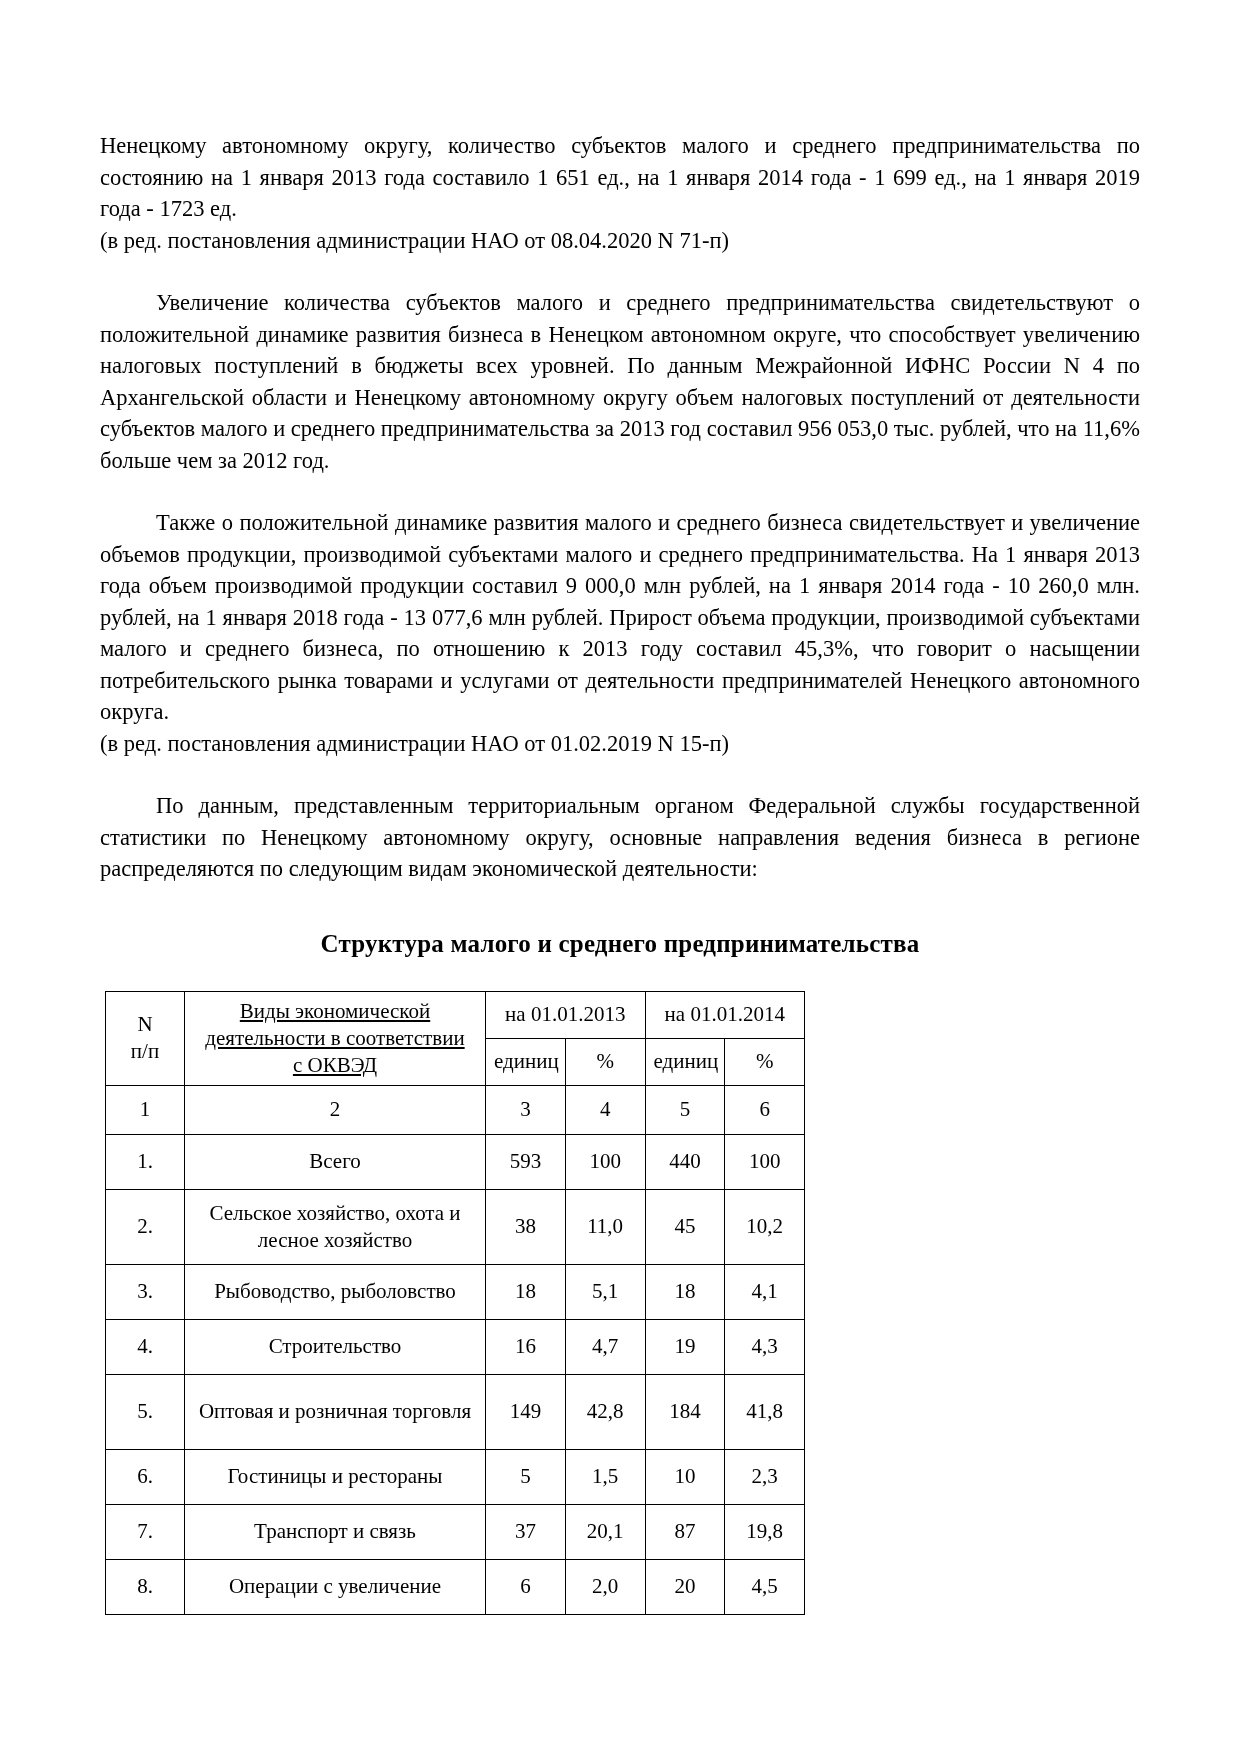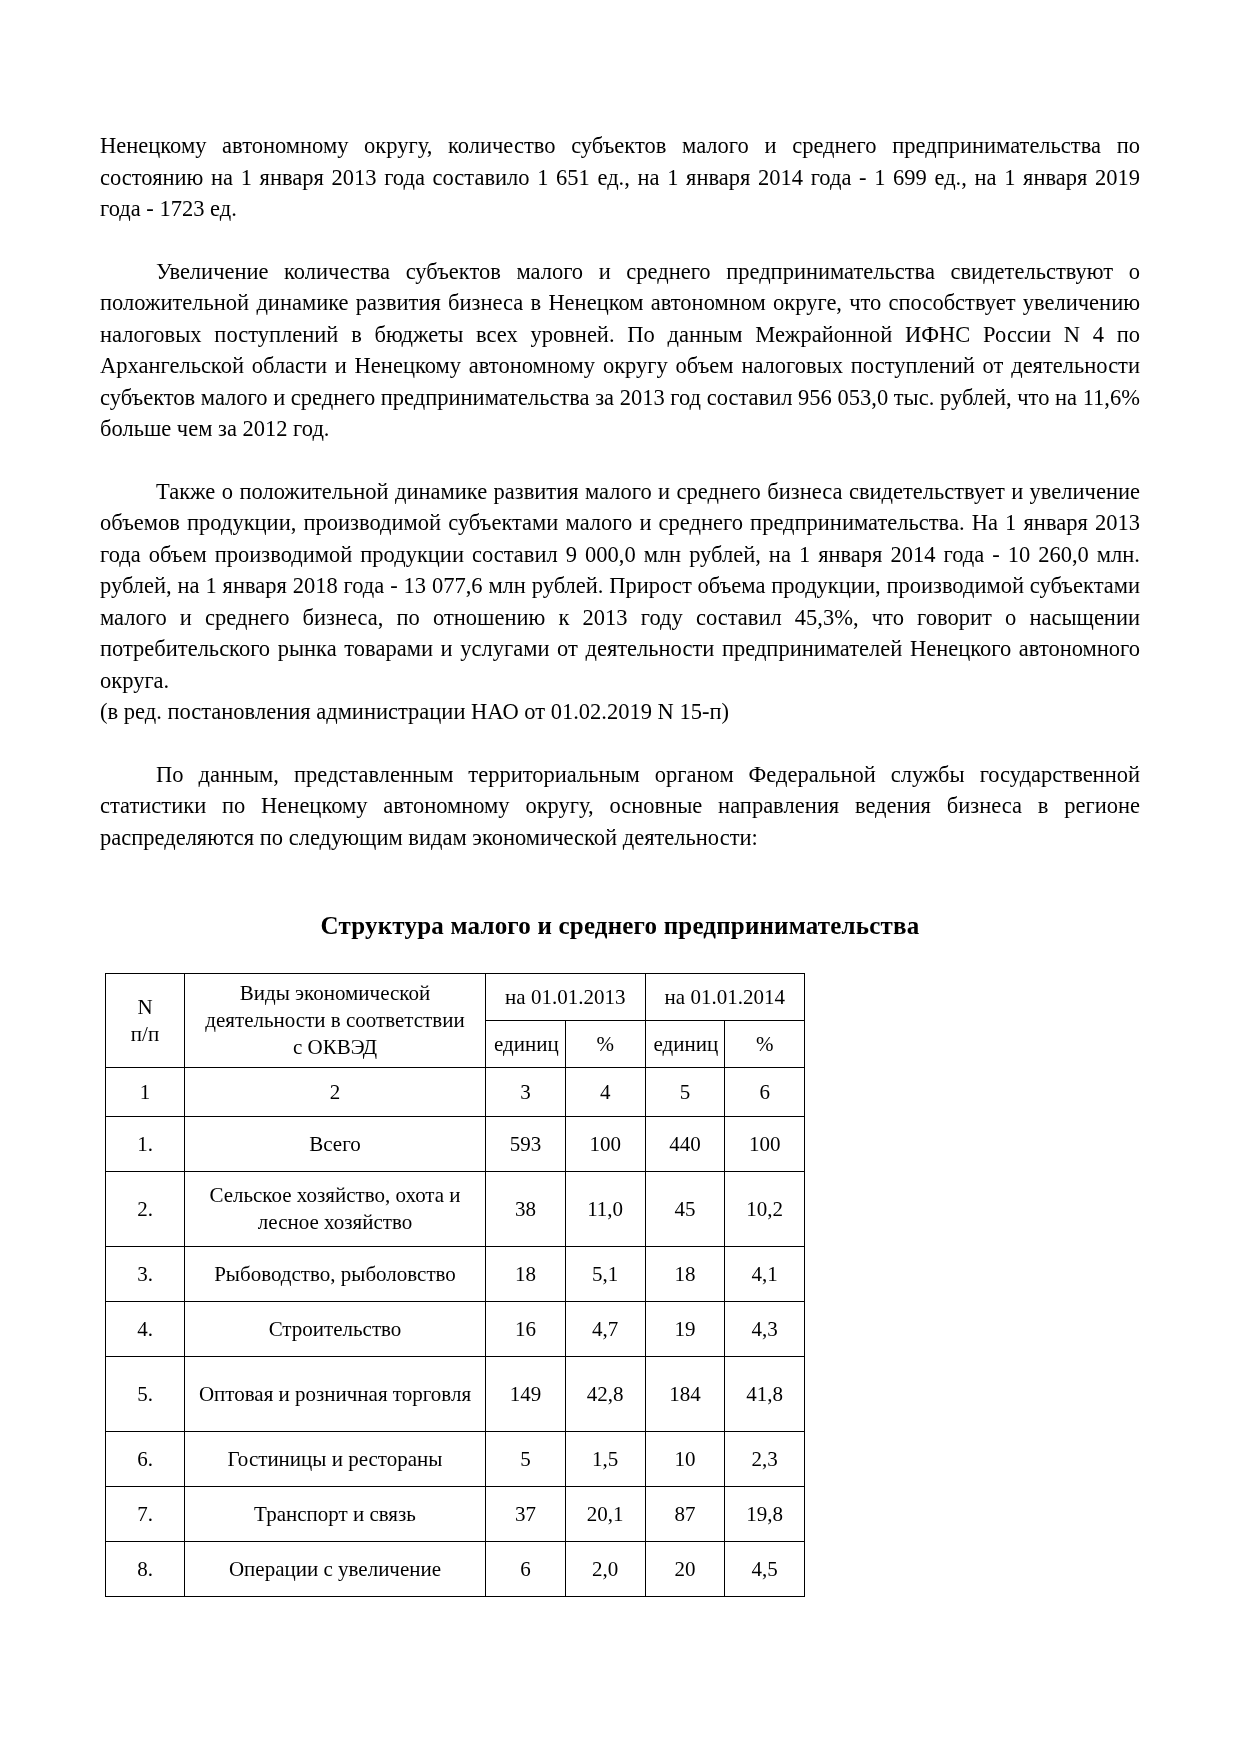--- a/index.html
+++ b/index.html
@@ -37,21 +37,21 @@
   }
   .doc-title {
     margin: 0;
     text-align: center;
     font-size: 25px;
     font-weight: bold;
     line-height: 34px;
     letter-spacing: 0.2px;
   }
   .title-block {
-    margin-top: 56px;
+    margin-top: 42px;
     margin-bottom: 30px;
   }
 
   table.struct {
     border-collapse: collapse;
     width: 700px;
     margin-left: 5px;
     table-layout: fixed;
   }
   table.struct td, table.struct th {
@@ -68,32 +68,34 @@
   .c-p13   { width: 84px;  text-align: center; }
   .c-u14   { width: 98px;  text-align: center; }
   .c-p14   { width: 84px;  text-align: center; }
 
   .hd-center { text-align: center; }
   .hd-name {
     text-align: center;
     line-height: 29px;
     padding-top: 10px;
     padding-bottom: 10px;
+    text-decoration: underline;
   }
   .row-tall td { height: 62px; }
   .row-std td  { height: 42px; }
   .cell-top { vertical-align: top; }
   .numrow td { height: 36px; }
 </style>
 </head>
 <body>
 
 <div class="page">
 
   <p class="body-text">Ненецкому автономному округу, количество субъектов малого и среднего предпринимательства по состоянию на 1 января 2013 года составило 1 651 ед., на 1 января 2014 года - 1 699 ед., на 1 января 2019 года - 1723 ед.</p>
+  <p class="body-text">(в ред. постановления администрации НАО от 08.04.2020 N 71-п)</p>
 
   <div class="gap"></div>
 
   <p class="body-text indent">Увеличение количества субъектов малого и среднего предпринимательства свидетельствуют о положительной динамике развития бизнеса в Ненецком автономном округе, что способствует увеличению налоговых поступлений в бюджеты всех уровней. По данным Межрайонной ИФНС России N 4 по Архангельской области и Ненецкому автономному округу объем налоговых поступлений от деятельности субъектов малого и среднего предпринимательства за 2013 год составил 956 053,0 тыс. рублей, что на 11,6% больше чем за 2012 год.</p>
 
   <div class="gap"></div>
 
   <p class="body-text indent">Также о положительной динамике развития малого и среднего бизнеса свидетельствует и увеличение объемов продукции, производимой субъектами малого и среднего предпринимательства. На 1 января 2013 года объем производимой продукции составил 9 000,0 млн рублей, на 1 января 2014 года - 10 260,0 млн. рублей, на 1 января 2018 года - 13 077,6 млн рублей. Прирост объема продукции, производимой субъектами малого и среднего бизнеса, по отношению к 2013 году составил 45,3%, что говорит о насыщении потребительского рынка товарами и услугами от деятельности предпринимателей Ненецкого автономного округа.</p>
   <p class="body-text">(в ред. постановления администрации НАО от 01.02.2019 N 15-п)</p>
 

